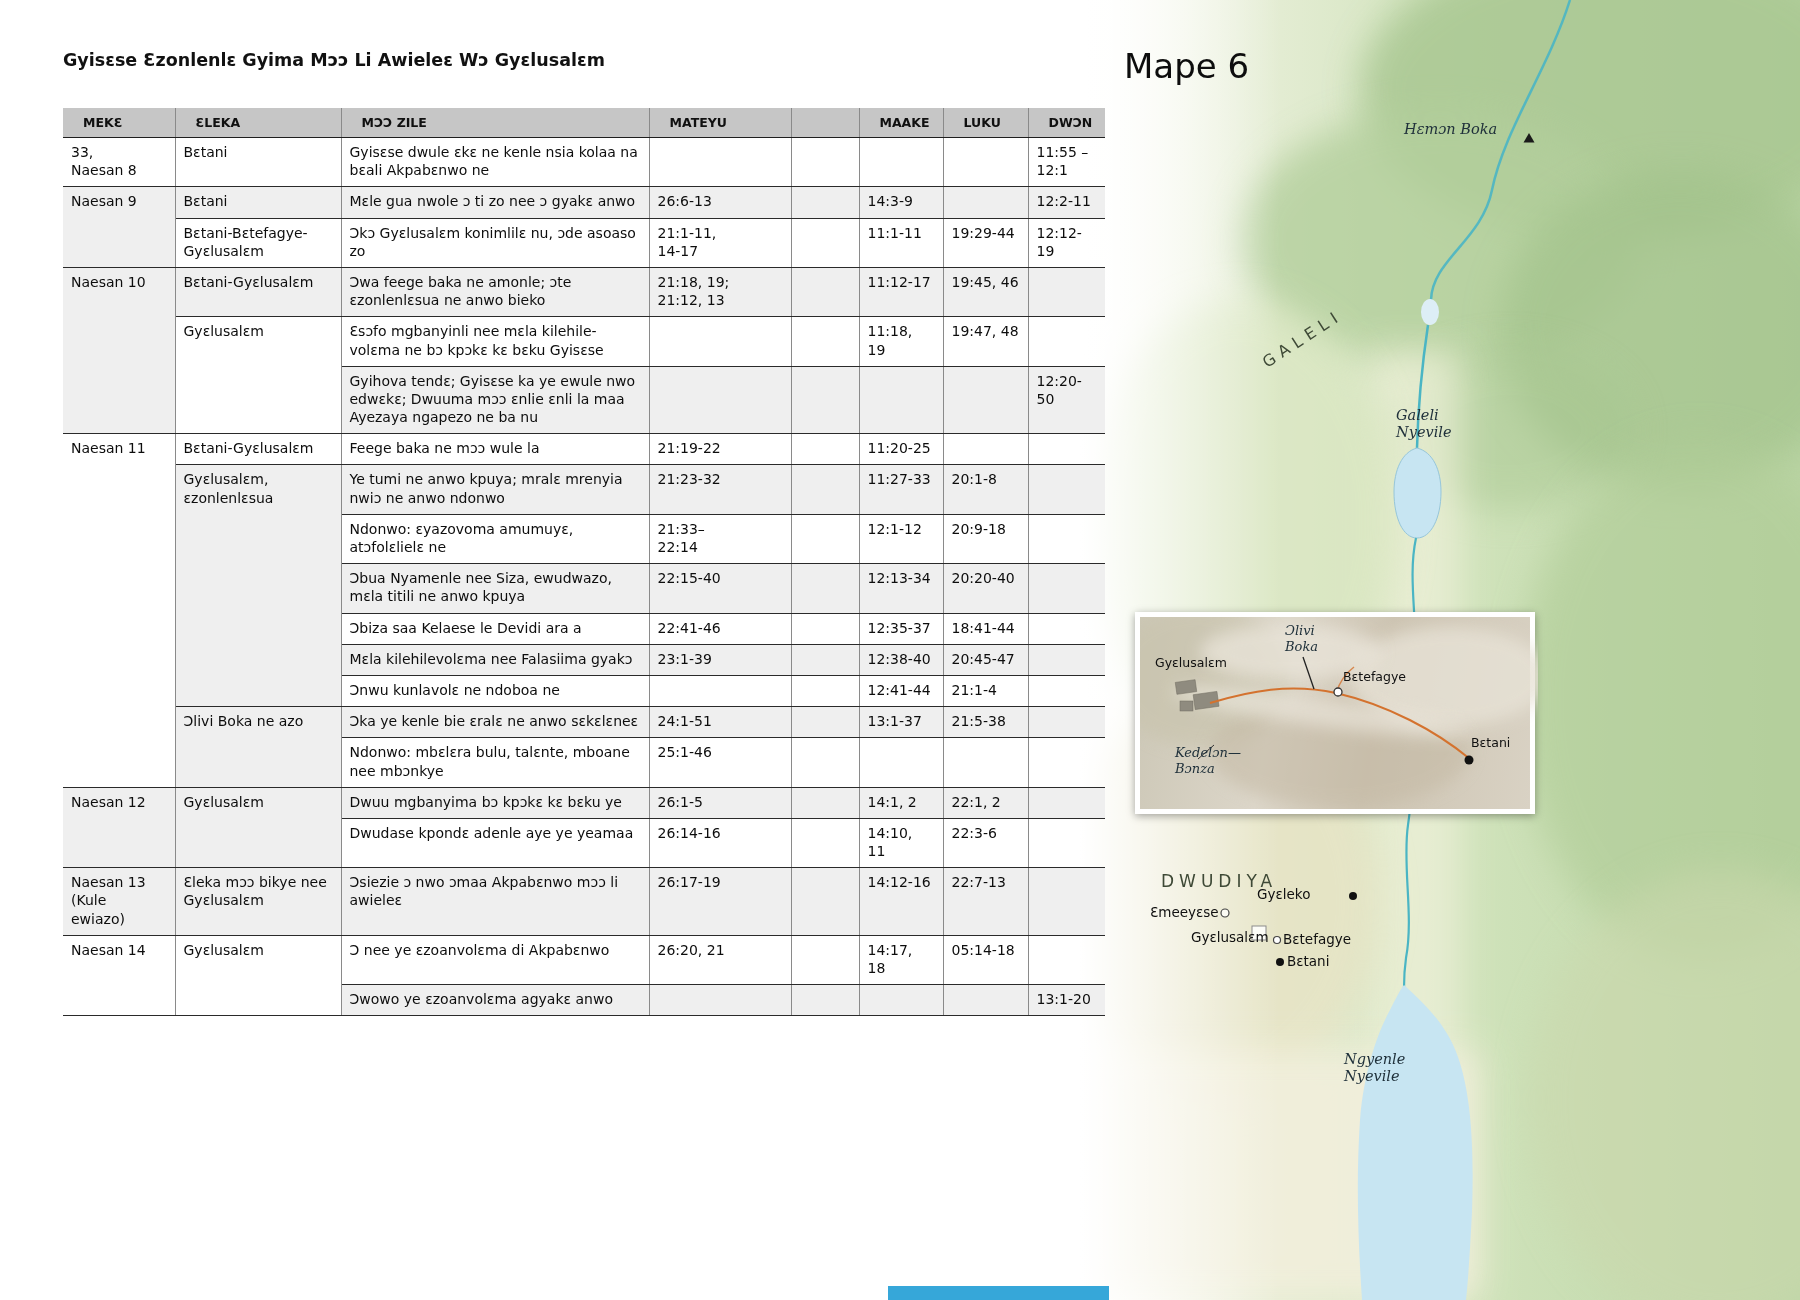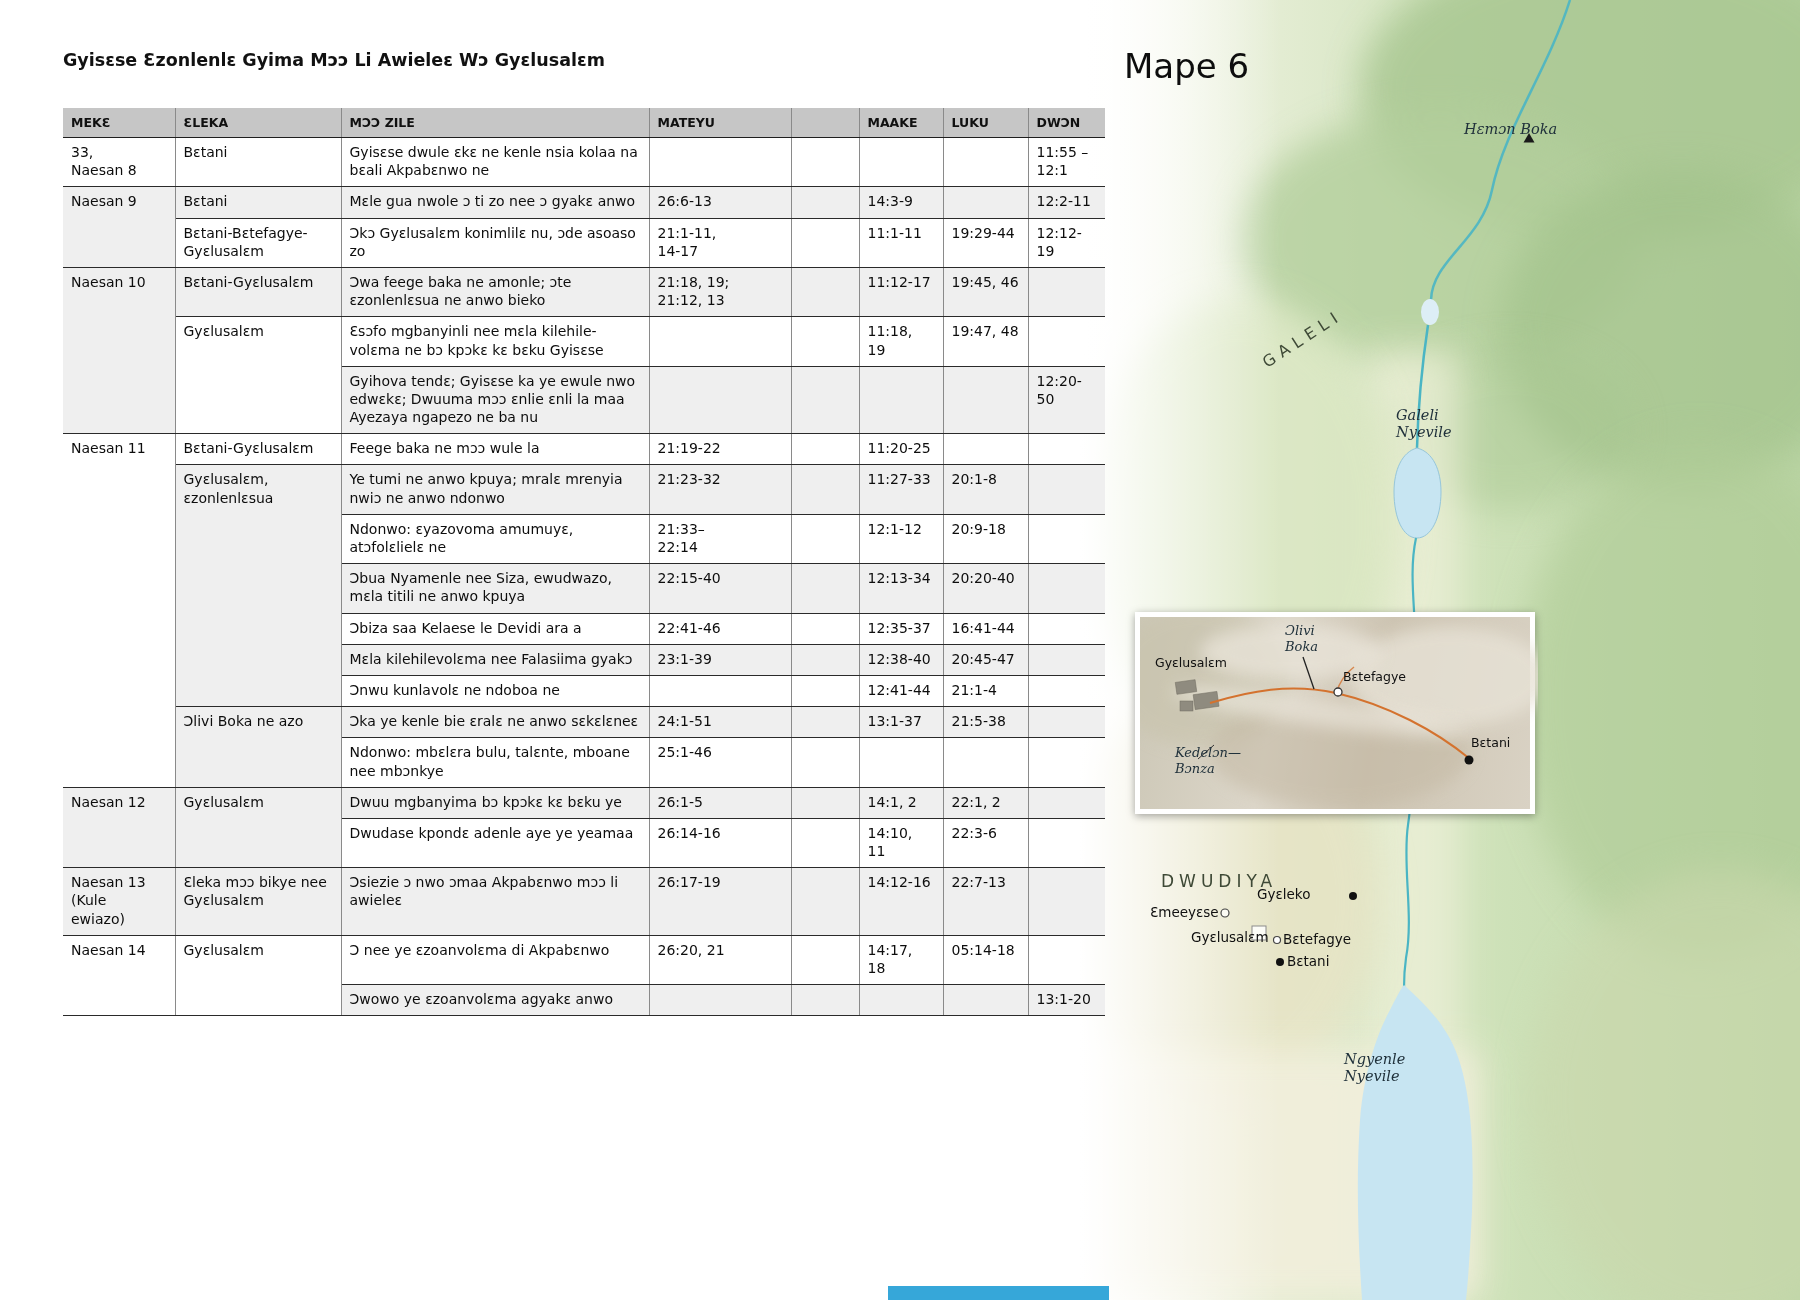--- a/index.html
+++ b/index.html
@@ -5,21 +5,21 @@
   * { margin:0; padding:0; box-sizing:border-box; }
   html,body { width:1800px; height:1300px; }
   body { font-family:"DejaVu Sans","Liberation Sans",sans-serif; background:#fff; position:relative; overflow:hidden; }
   .page { position:absolute; inset:0; background:#fff; }
 
   .page-title { position:absolute; left:63px; top:50px; font-size:17.5px; font-weight:bold; color:#111; }
   .map-title  { position:absolute; left:1124px; top:46px; font-size:34px; font-weight:400; color:#0d0d0d; }
 
   table.events { position:absolute; left:63px; top:108px; width:1042px; border-collapse:collapse; table-layout:fixed; }
   th { background:var(--header-bg,#c6c6c6); font-size:12.5px; font-weight:bold; text-align:left;
-       padding:7px 8px; border-right:1px solid #8a8a8a; border-bottom:1px solid #1f1f1f; color:#101010; }
+       padding:7px 20px; border-right:1px solid #8a8a8a; border-bottom:1px solid #1f1f1f; color:#101010; }
   th:last-child { border-right:none; }
   td { vertical-align:top; font-size:14px; line-height:1.3; color:#0d0d0d; padding:5px 8px 7px;
        border-right:1px solid #8a8a8a; border-bottom:1px solid #2a2a2a; background:transparent; }
   td.c-last { border-right:none;margin-top:28px; }
   tr.stripe { background:var(--stripe,#efefef); }
   td.c-meke .date-main { font-weight:normal; white-space:pre-line; }
   td.c-meke .date-sub  { font-weight:normal; white-space:pre-line; }
   td.c-ref { white-space:pre-line; }
 
   svg.mainmap { position:absolute; left:1080px; top:0; }
@@ -222,21 +222,21 @@
           <td class="c-spacer"></td>
           <td class="c-ref">12:13-34</td>
           <td class="c-ref">20:20-40</td>
           <td class="c-ref c-last"></td>
         </tr>
         <tr>
           <td class="c-event">Ɔbiza saa Kelaese le Devidi ara a</td>
           <td class="c-ref">22:41-46</td>
           <td class="c-spacer"></td>
           <td class="c-ref">12:35-37</td>
-          <td class="c-ref">16:41-44</td>
+          <td class="c-ref">18:41-44</td>
           <td class="c-ref c-last"></td>
         </tr>
         <tr class="stripe">
           <td class="c-event">Mɛla kilehilevolɛma nee Falasiima gyakɔ</td>
           <td class="c-ref">23:1-39</td>
           <td class="c-spacer"></td>
           <td class="c-ref">12:38-40</td>
           <td class="c-ref">20:45-47</td>
           <td class="c-ref c-last"></td>
         </tr>
@@ -315,21 +315,21 @@
           <td class="c-event">Ɔwowo ye ɛzoanvolɛma agyakɛ anwo</td>
           <td class="c-ref"></td>
           <td class="c-spacer"></td>
           <td class="c-ref"></td>
           <td class="c-ref"></td>
           <td class="c-ref c-last">13:1-20</td>
         </tr>
       </tbody>
   </table>
 
-  <div class="map-label geo" style="left:1464px;top:121px;">Hɛmɔn Boka</div>
+  <div class="map-label geo" style="left:1404px;top:121px;">Hɛmɔn Boka</div>
   <div class="map-label region" style="left:1264px;top:354px;transform:rotate(-33deg);transform-origin:left center;">GALELI</div>
   <div class="map-label geo" style="left:1396px;top:407px;">Galeli
 Nyevile</div>
   <div class="map-label region" style="left:1161px;top:871px;font-size:17px;letter-spacing:5px;">DWUDIYA</div>
   <div class="map-label" style="left:1257px;top:886px;">Gyɛleko</div>
   <div class="map-label" style="left:1150px;top:904px;">Ɛmeeyɛse</div>
   <div class="map-label" style="left:1191px;top:929px;">Gyɛlusalɛm</div>
   <div class="map-label" style="left:1283px;top:931px;">Bɛtefagye</div>
   <div class="map-label" style="left:1287px;top:953px;">Bɛtani</div>
   <div class="map-label geo" style="left:1344px;top:1051px;">Ngyenle

